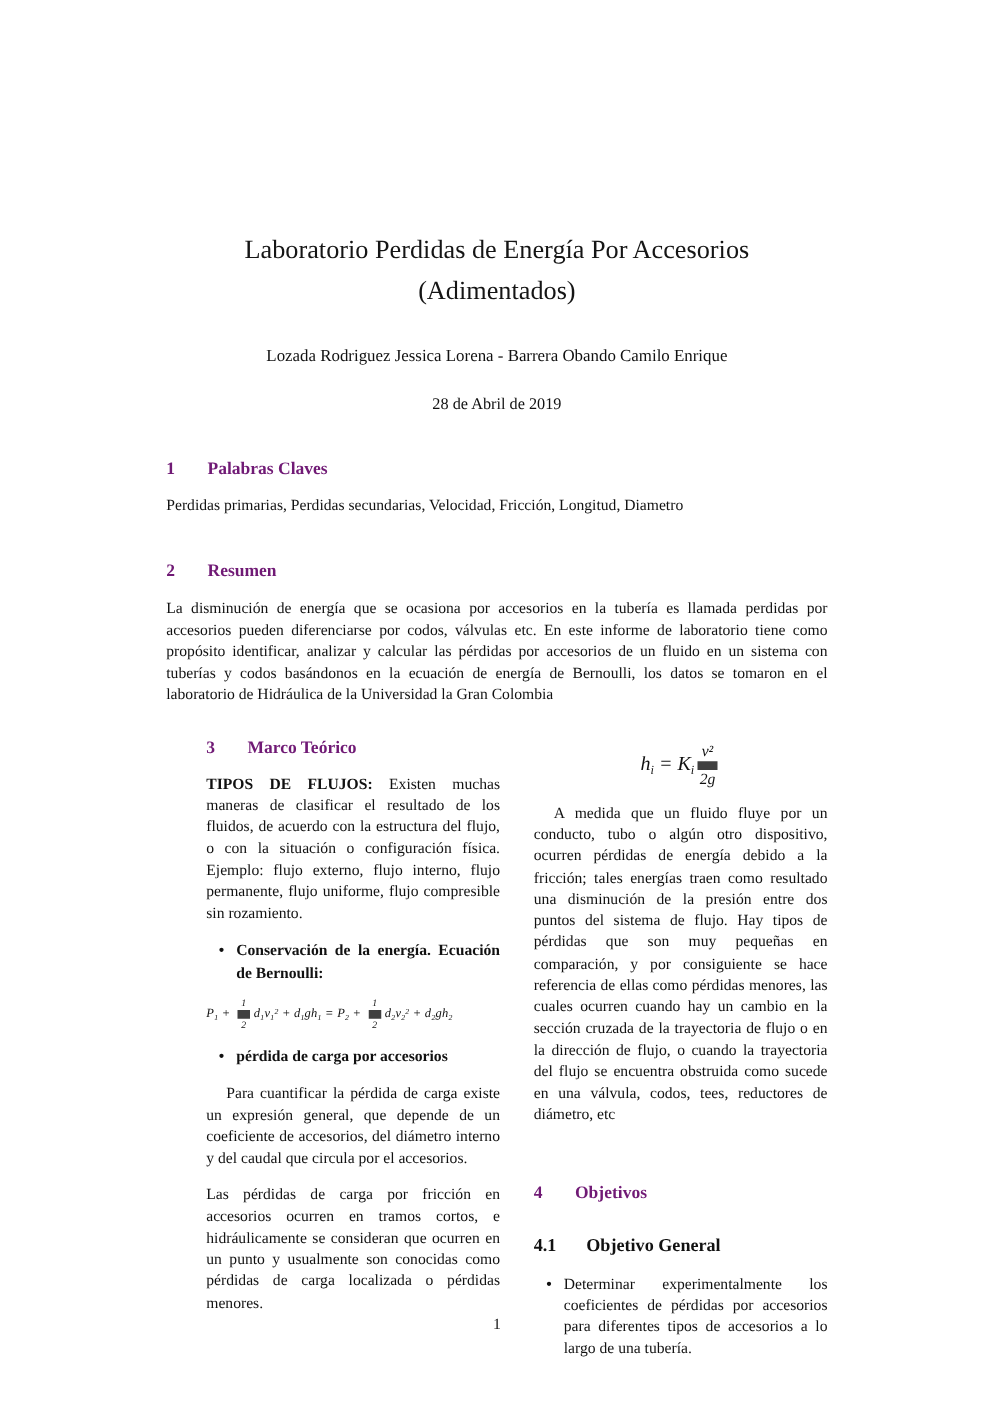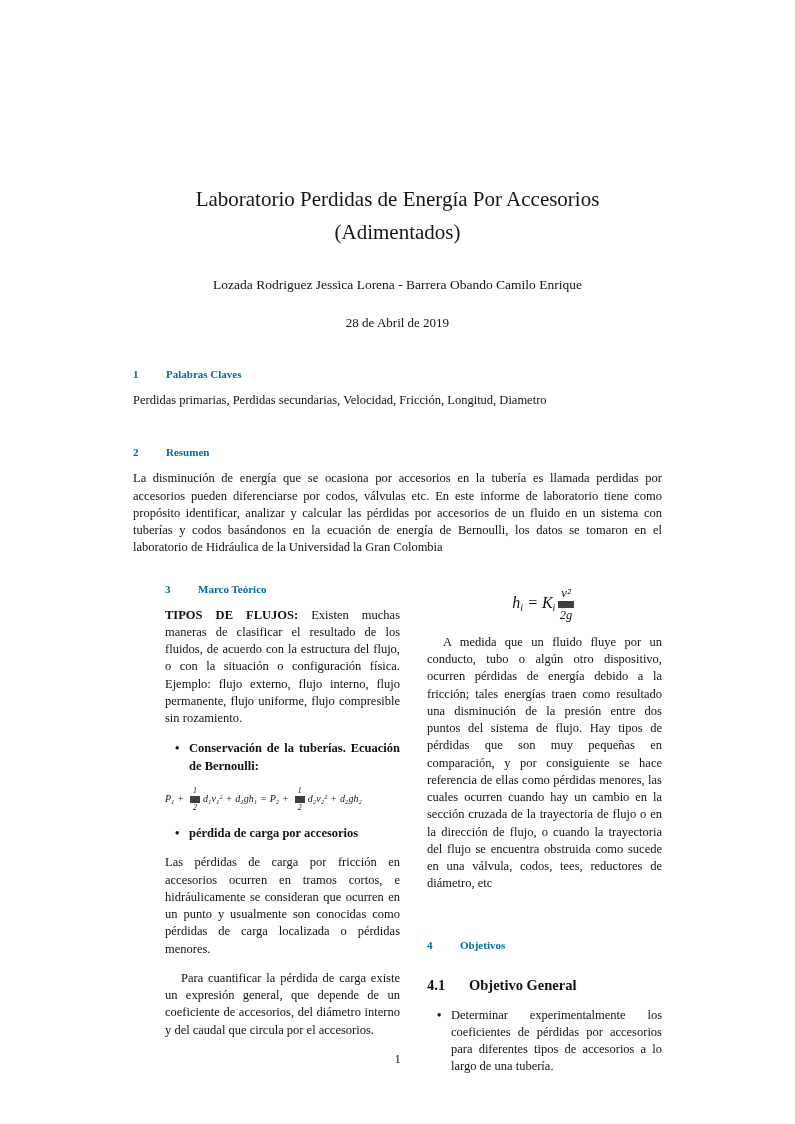--- a/index.html
+++ b/index.html
@@ -31,23 +31,23 @@
     text-align: center;
     font-size: 13.5px;
   }
   .date {
     margin-top: 22px;
     text-align: center;
     font-size: 13px;
   }
   h2.sec-heading {
     margin: 37px 0 0 0;
-    font-size: 11px;
+    font-size: 14px;
     font-weight: 700;
-    color: #0369a1;
+    color: #701a75;
   }
   h3.subsec-heading {
     margin: 26px 0 0 0;
     font-size: 14.5px;
     font-weight: 700;
   }
   .sec-num { display: inline-block; min-width: 33px; }
   .subsec-num { display: inline-block; min-width: 42px; }
   p.body-text {
     margin: 12px 0 0 0;
@@ -158,39 +158,39 @@
   <div class="columns">
 
     <div class="col">
       <h2 class="sec-heading">
         <span class="sec-num">3</span><span>Marco Teórico</span>
       </h2>
 
       <p class="body-text justify"><span class="bold-inline">TIPOS DE FLUJOS:</span><span> Existen muchas maneras de clasificar el resultado de los fluidos, de acuerdo con la estructura del flujo, o con la situación o configuración física. Ejemplo: flujo externo, flujo interno, flujo permanente, flujo uniforme, flujo compresible sin rozamiento.</span></p>
 
       <div class="bullet-item justify">
-        <span class="bullet-title">Conservación de la tuberías. Ecuación de Bernoulli:</span>
+        <span class="bullet-title">Conservación de la energía. Ecuación de Bernoulli:</span>
       </div>
 
 
       <div class="formula-inline"><span class="f-txt">P</span><span class="f-sub">1</span><span class="f-txt"> + </span><span class="frac">
             <span class="num">1</span>
             <span class="den">2</span>
           </span><span class="f-txt">d</span><span class="f-sub">1</span><span class="f-txt">v</span><span class="f-sub">1</span><span class="f-sup">2</span><span class="f-txt"> + d</span><span class="f-sub">1</span><span class="f-txt">gh</span><span class="f-sub">1</span><span class="f-txt"> = P</span><span class="f-sub">2</span><span class="f-txt"> + </span><span class="frac">
             <span class="num">1</span>
             <span class="den">2</span>
           </span><span class="f-txt">d</span><span class="f-sub">2</span><span class="f-txt">v</span><span class="f-sub">2</span><span class="f-sup">2</span><span class="f-txt"> + d</span><span class="f-sub">2</span><span class="f-txt">gh</span><span class="f-sub">2</span></div>
 
       <div class="bullet-item">
         <span class="bullet-title">pérdida de carga por accesorios</span>
       </div>
 
+      <p class="body-text justify indent">Para cuantificar la pérdida de carga existe un expresión general, que depende de un coeficiente de accesorios, del diámetro interno y del caudal que circula por el accesorios.</p>
+
       <p class="body-text justify">Las pérdidas de carga por fricción en accesorios ocurren en tramos cortos, e hidráulicamente se consideran que ocurren en un punto y usualmente son conocidas como pérdidas de carga localizada o pérdidas menores.</p>
-
-      <p class="body-text justify indent">Para cuantificar la pérdida de carga existe un expresión general, que depende de un coeficiente de accesorios, del diámetro interno y del caudal que circula por el accesorios.</p>
     </div>
 
     <div class="col">
       <div class="formula-display"><span class="f-txt">h</span><span class="f-sub">i</span><span class="f-txt"> = K</span><span class="f-sub">i</span><span class="frac">
             <span class="num">v²</span>
             <span class="den">2g</span>
           </span></div>
 
       <p class="body-text justify indent">A medida que un fluido fluye por un conducto, tubo o algún otro dispositivo, ocurren pérdidas de energía debido a la fricción; tales energías traen como resultado una disminución de la presión entre dos puntos del sistema de flujo. Hay tipos de pérdidas que son muy pequeñas en comparación, y por consiguiente se hace referencia de ellas como pérdidas menores, las cuales ocurren cuando hay un cambio en la sección cruzada de la trayectoria de flujo o en la dirección de flujo, o cuando la trayectoria del flujo se encuentra obstruida como sucede en una válvula, codos, tees, reductores de diámetro, etc</p>
 

